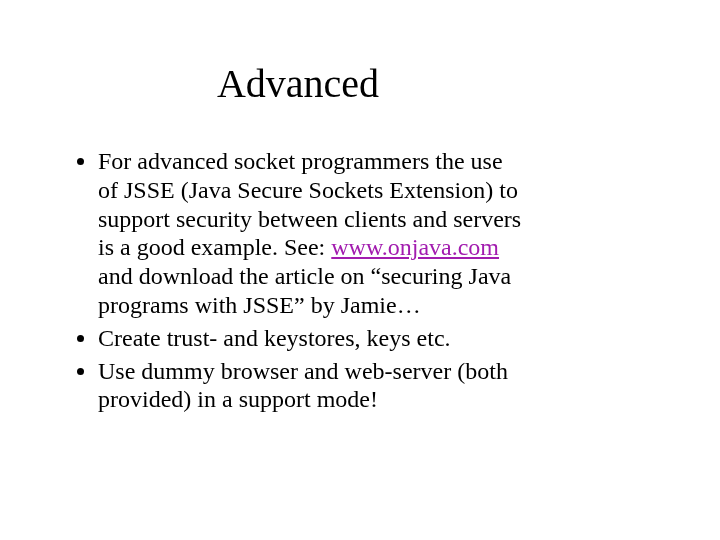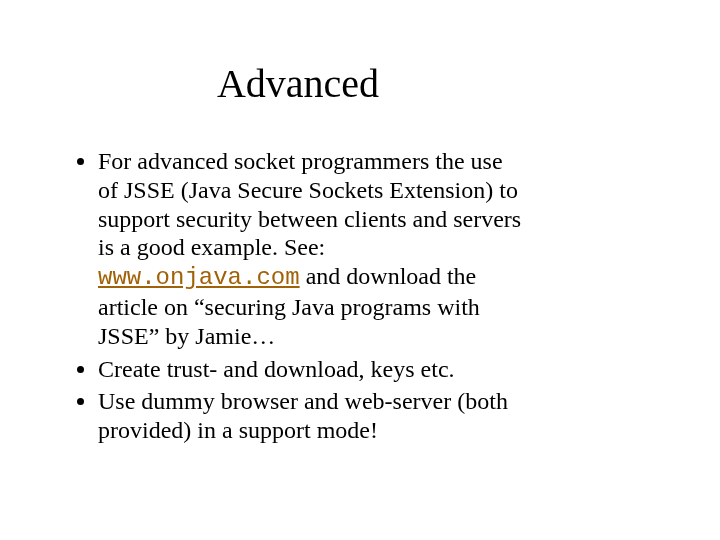--- a/index.html
+++ b/index.html
@@ -27,34 +27,33 @@
     list-style: disc;
     margin: 0;
     padding-left: 28px;
   }
   ul.bullets > li {
     font-size: 24px;
     line-height: 1.2;
     margin-bottom: 4px;
   }
   a.link {
-    color: #a16207;
+    color: #a21caf;
     text-decoration: underline;
-    font-family: Liberation Mono, monospace;
   }
 </style>
 </head>
 <body>
 
 <div class="slide">
   <h1 class="title">Advanced</h1>
   <ul class="bullets">
     <li>
       <span>For advanced socket programmers the use of JSSE (Java Secure Sockets Extension) to support security between clients and servers is a good example. See: </span><a class="link">www.onjava.com</a><span> and download the article on “securing Java programs with JSSE” by Jamie…</span>
     </li>
     <li>
-      <span>Create trust- and download, keys etc.</span>
+      <span>Create trust- and keystores, keys etc.</span>
     </li>
     <li>
       <span>Use dummy browser and web-server (both provided) in a support mode!</span>
     </li>
   </ul>
 </div>
 
 </body></html>

